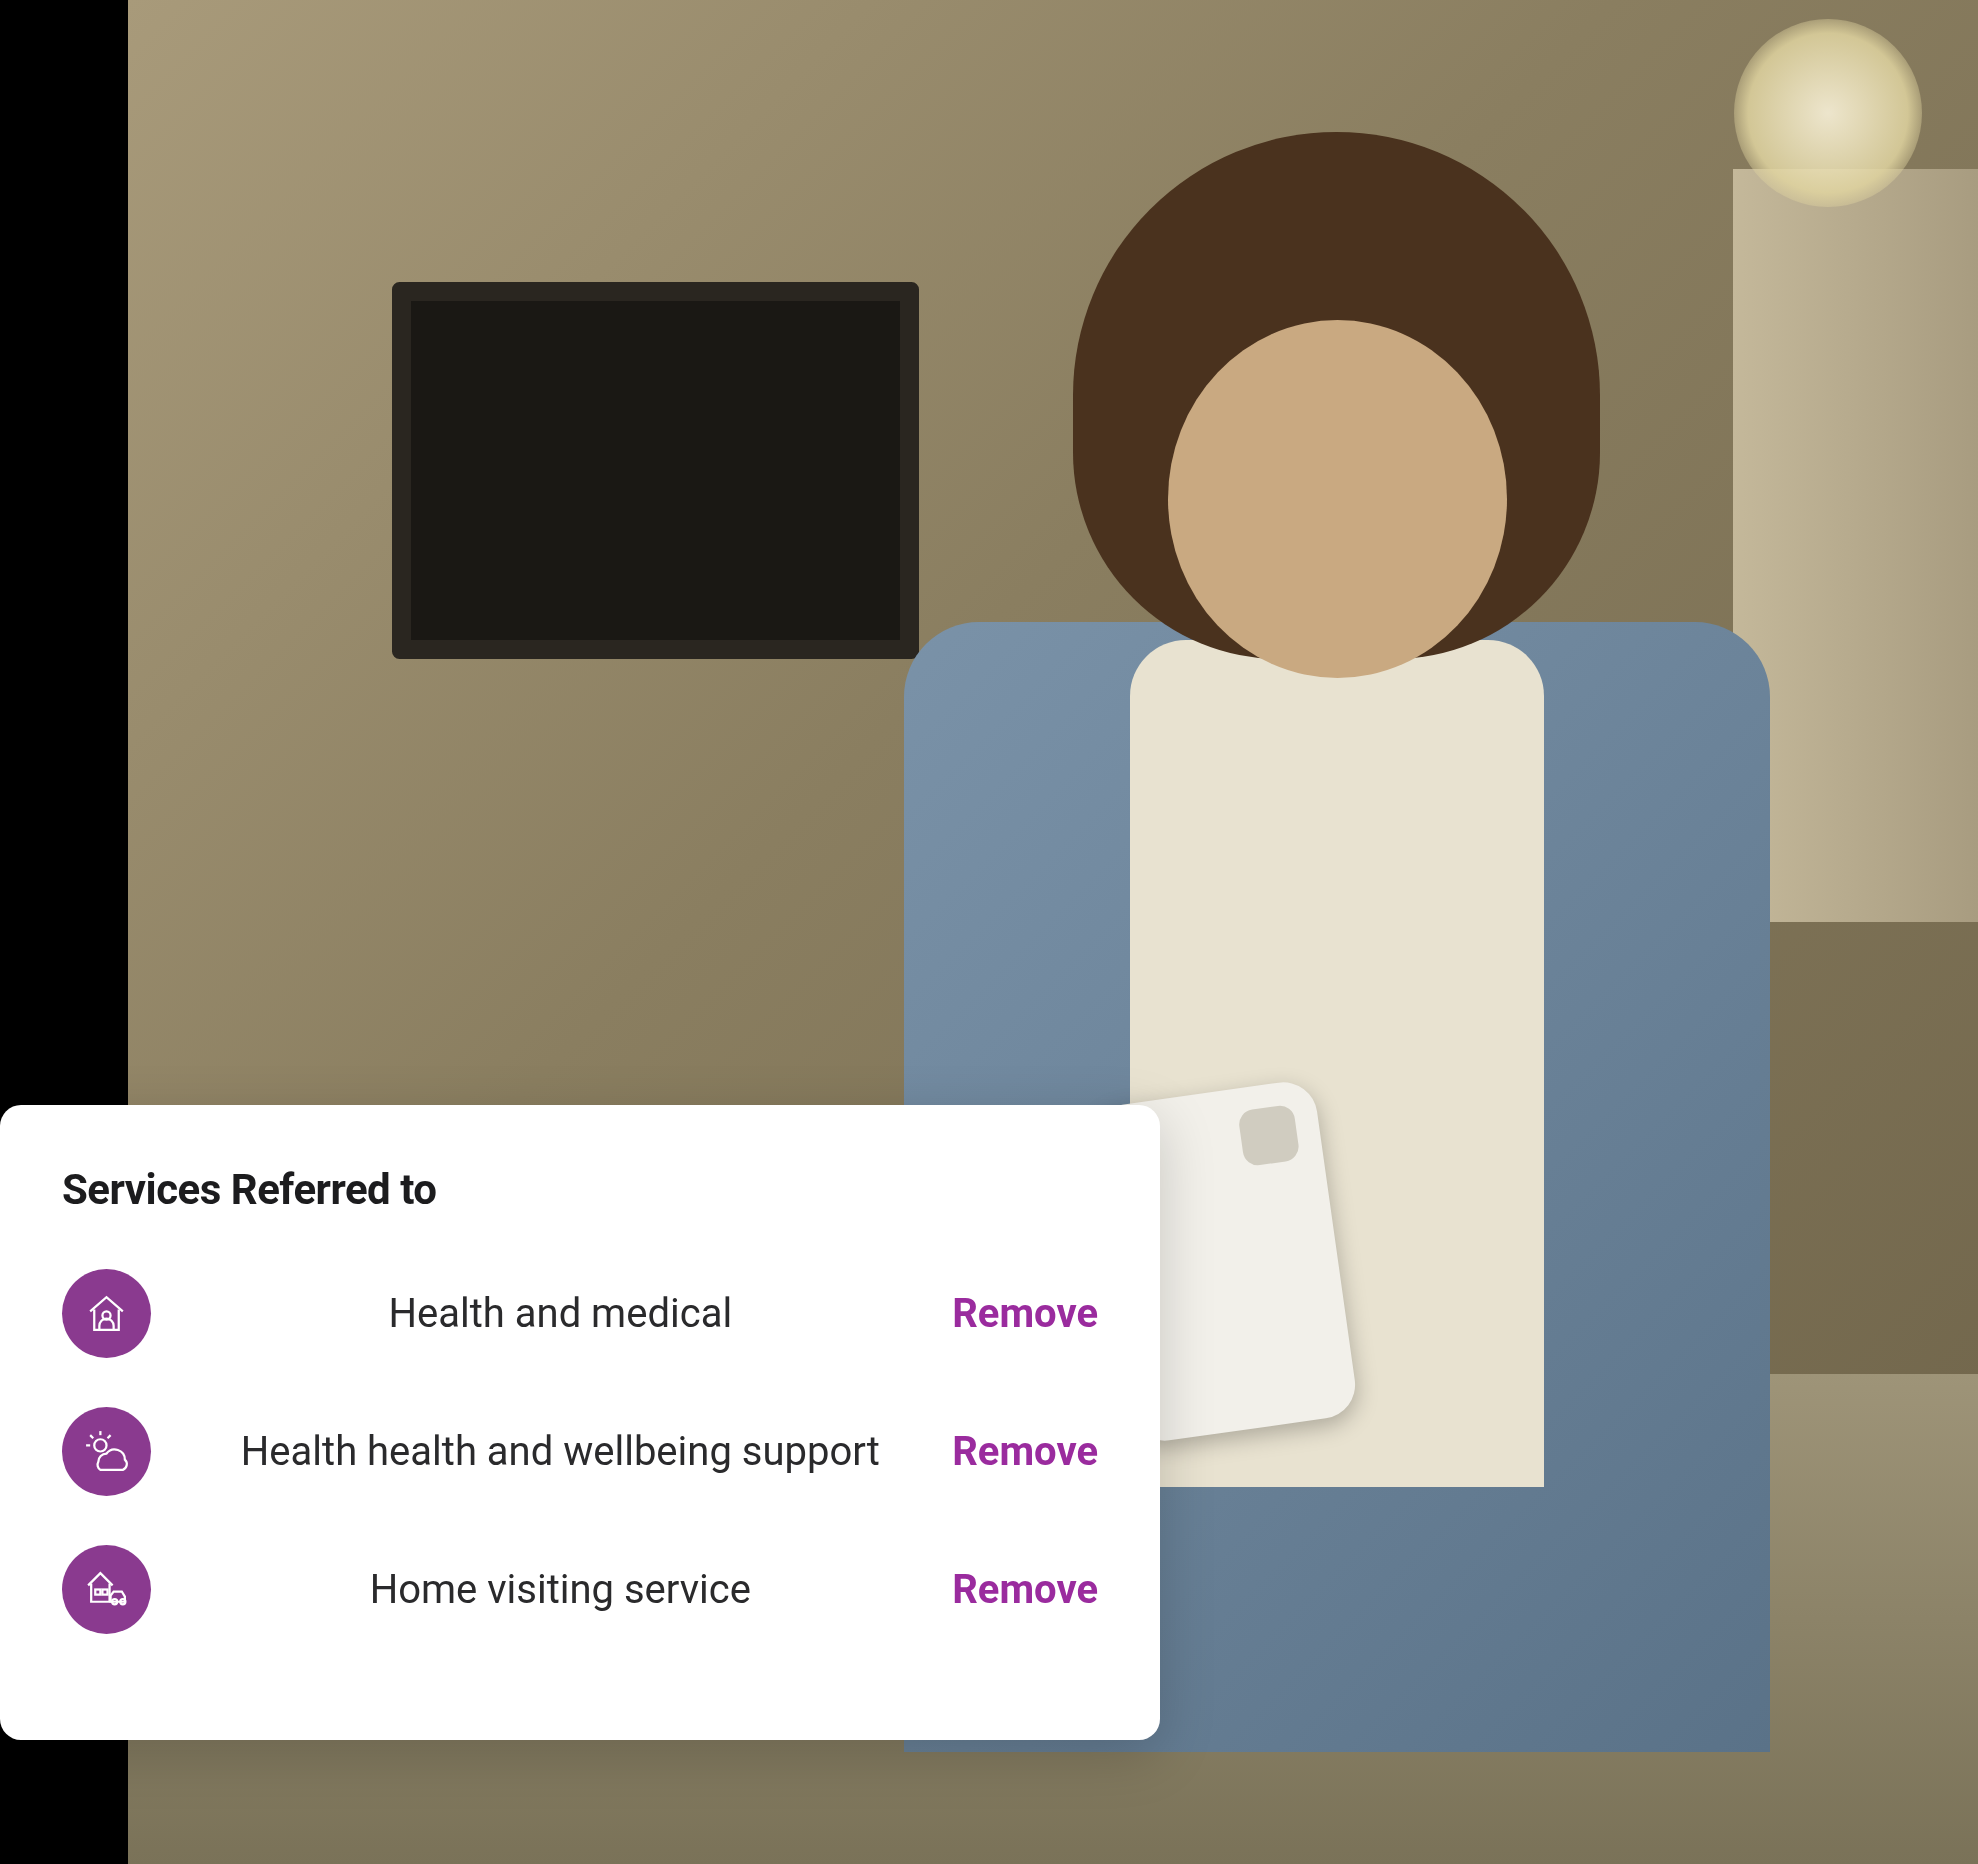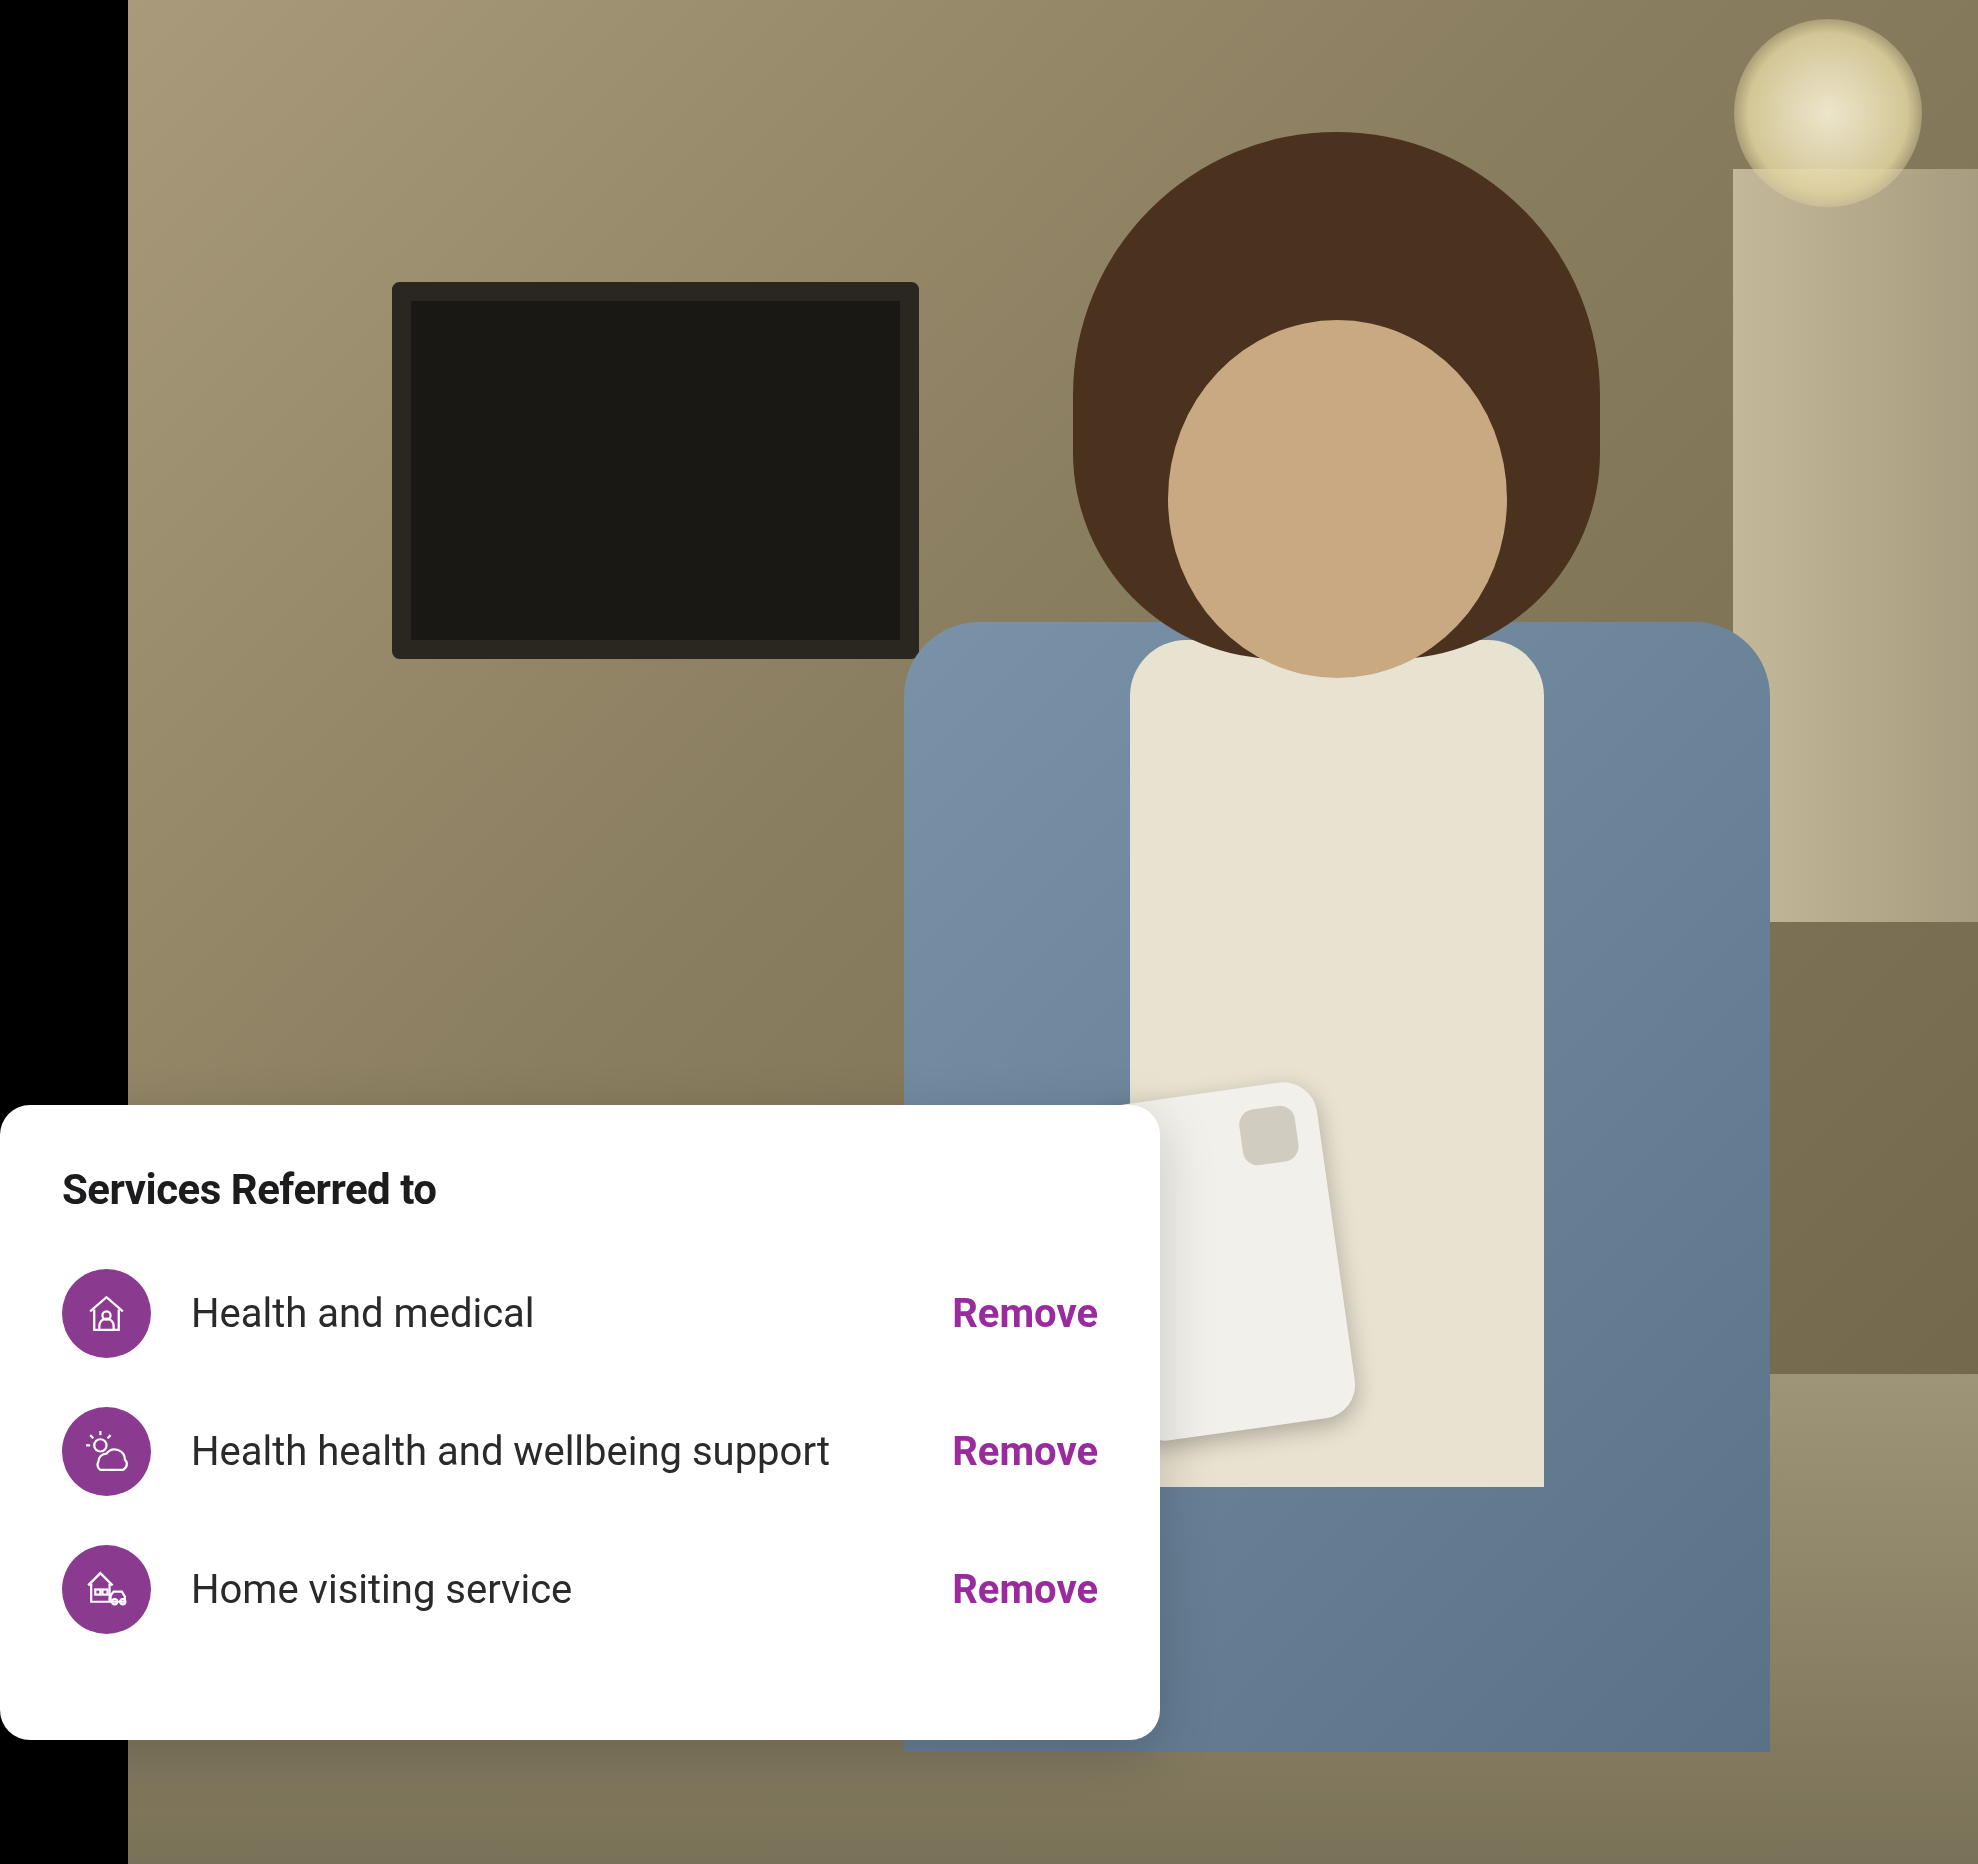--- a/index.html
+++ b/index.html
@@ -122,35 +122,36 @@
     }
 
     
     .card {
       position: absolute;
       top: 1105px;
       left: 0;
       width: 1160px;
       height: 635px;
       background: #fff;
-      border-radius: 30px;
+      border-radius: 21px;
       box-shadow: 0 15px 56px rgba(0,0,0,0.18);
       padding: 60px 62px 62px 62px;
     }
     .card-title {
       font-size: 42px;
       font-weight: 700;
       color: #1c1c1e;
       margin-bottom: 55px;
       letter-spacing: -0.5px;
     }
     .service-row {
       display: flex;
       align-items: center;
       margin-bottom: 49px;
+      text-align: center;
     }
     .service-row:last-child { margin-bottom: 0; }
     .icon-badge {
       width: 89px;
       height: 89px;
       border-radius: 50%;
       background: #8a3a8f;
       display: flex;
       align-items: center;
       justify-content: center;

